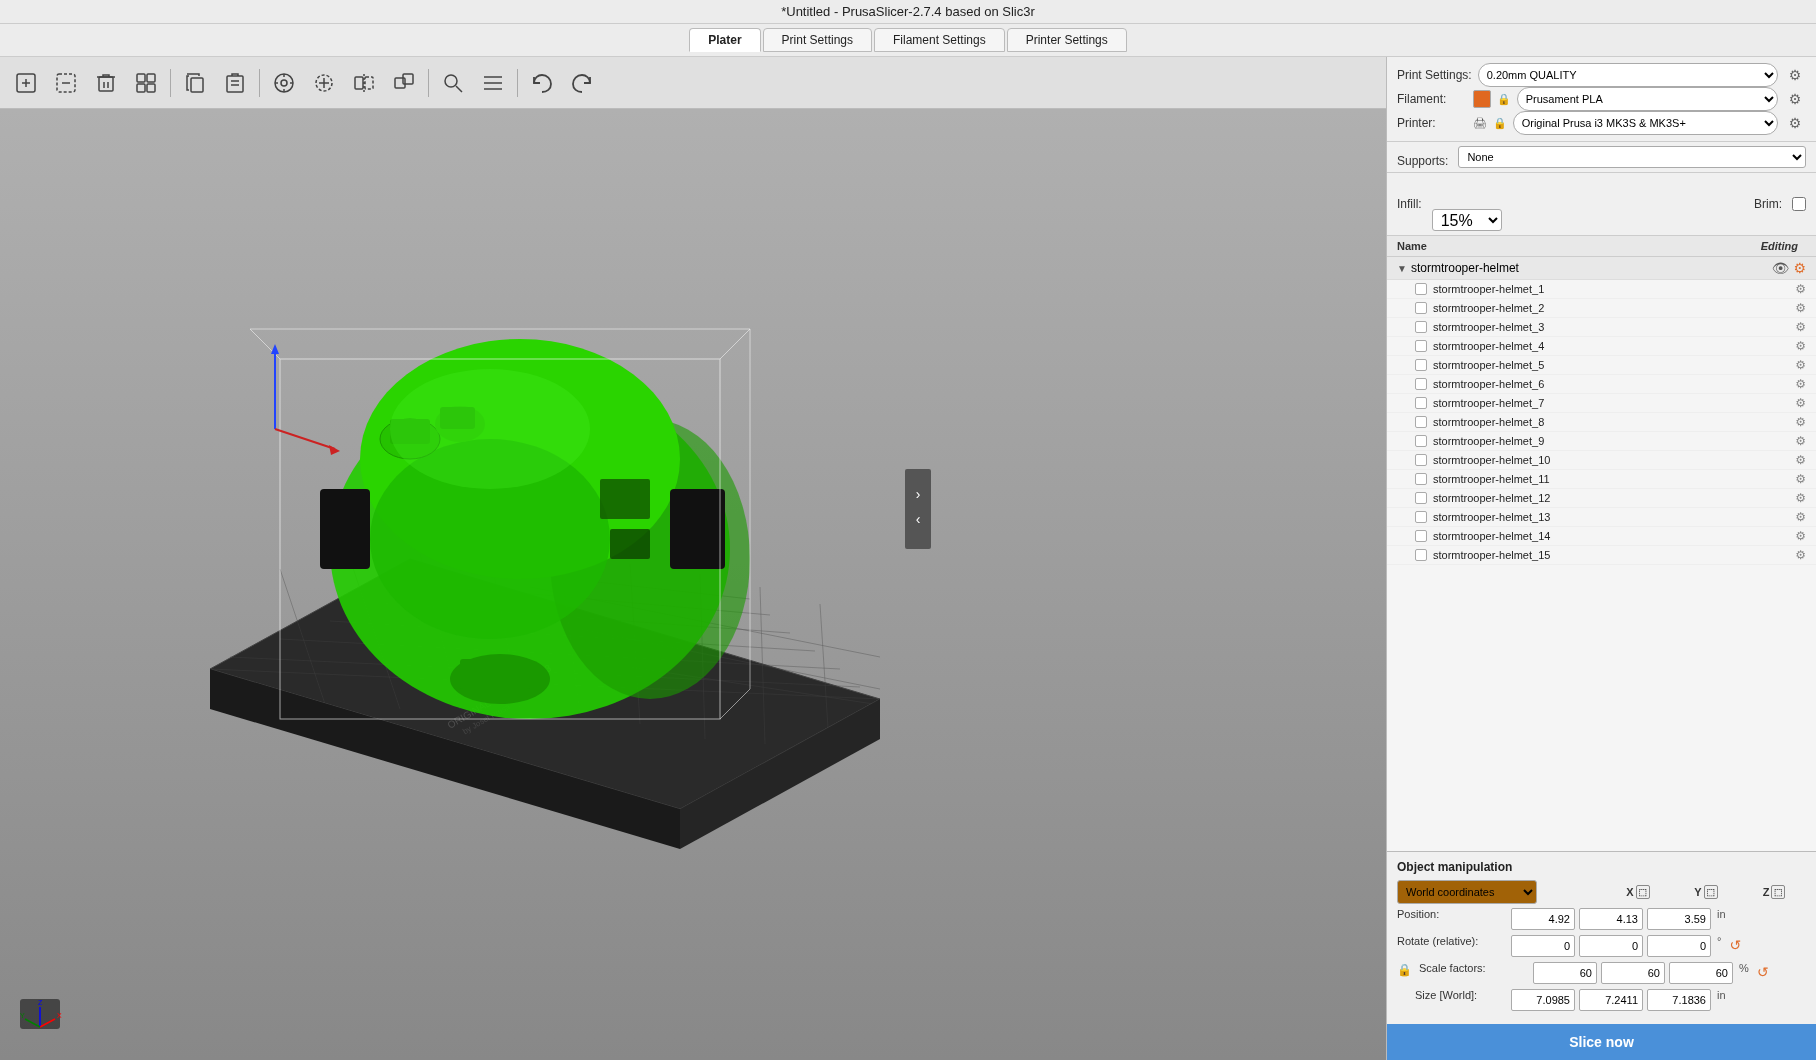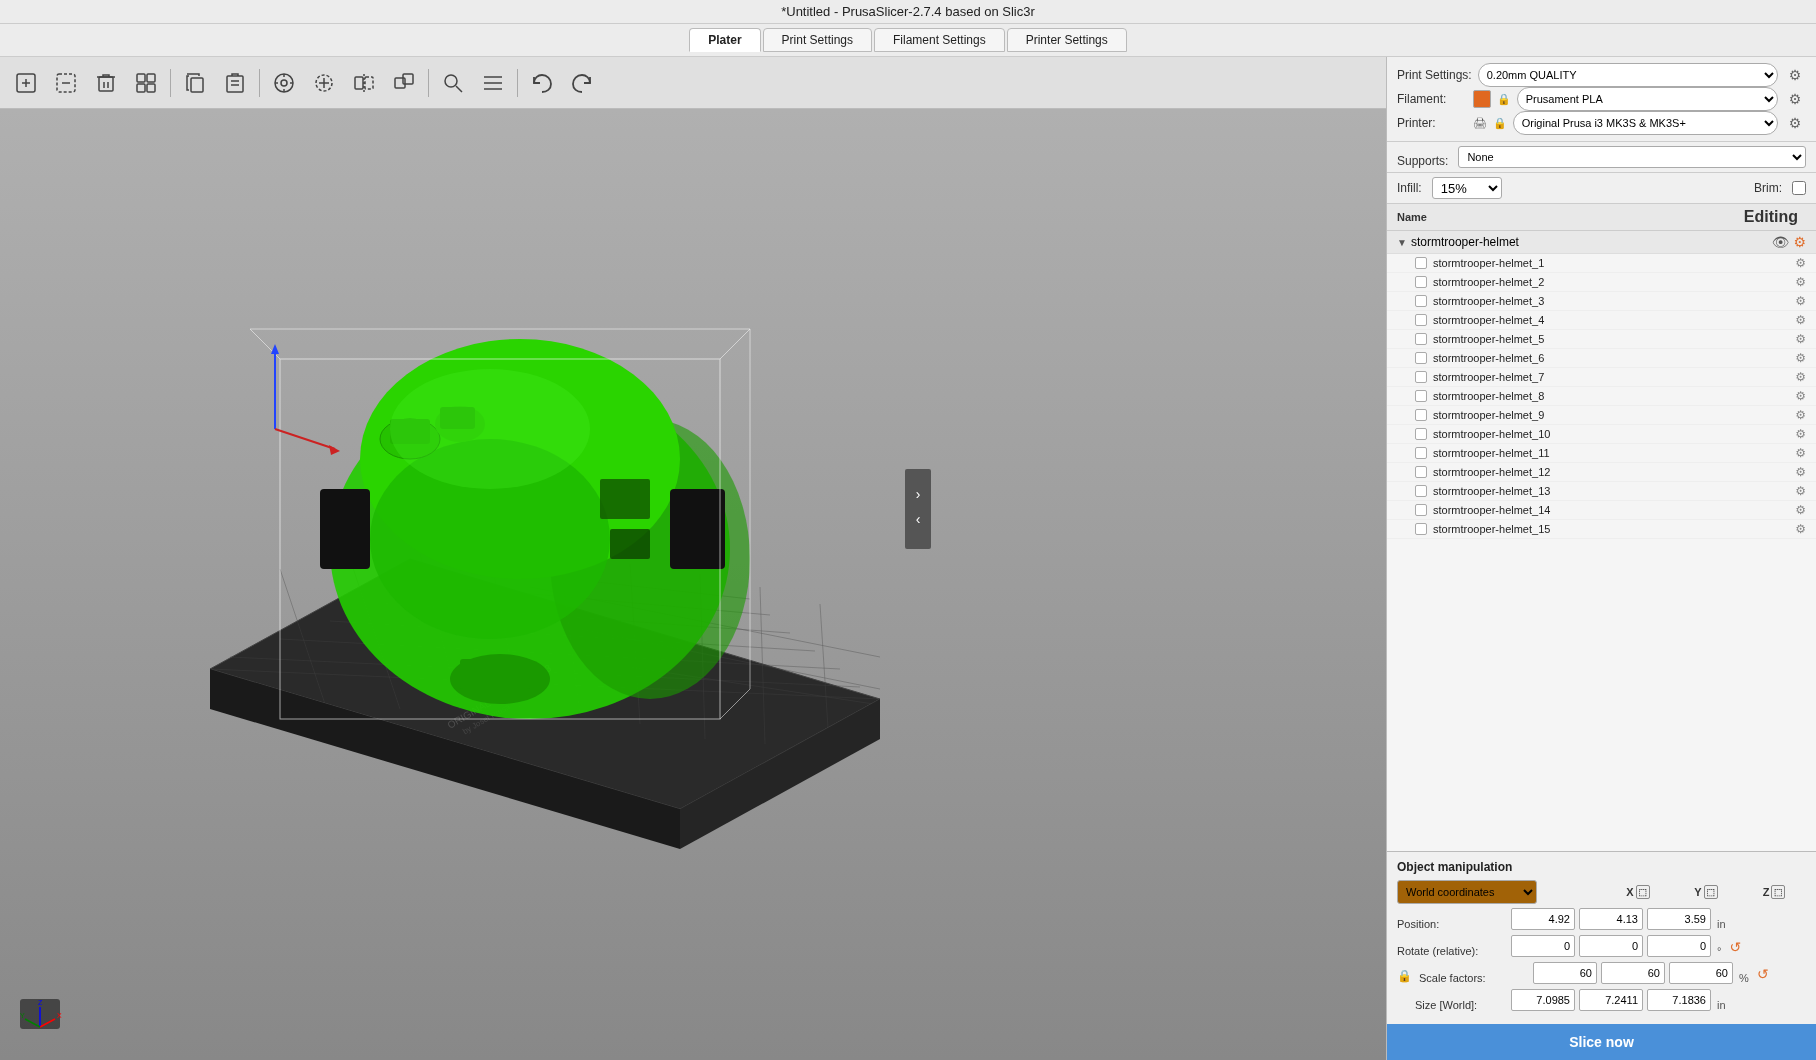--- a/index.html
+++ b/index.html
@@ -191,39 +191,40 @@
       padding: 4px 10px;
       gap: 10px;
       border-bottom: 1px solid #ccc;
       background: #f0f0f0;
     }
     .infill-select {
       height: 22px;
       border: 1px solid #aaa;
       background: white;
       border-radius: 3px;
-      font-size: 13px;
+      font-size: 16px;
       padding: 0 4px;
       width: 70px;
+      margin-top: 32px;
     }
     .brim-checkbox {
       width: 14px;
       height: 14px;
     }
 
     
     #obj-list-header {
       display: flex;
       align-items: center;
       padding: 4px 10px;
       background: #e8e8e8;
       border-bottom: 1px solid #ccc;
     }
     .col-name { flex: 1; font-size: 11px; font-weight: 600; color: #333; }
-    .col-editing { font-size: 16px; font-weight: 600; color: #333; padding-right: 8px; }
+    .col-editing { font-size: 11px; font-weight: 600; color: #333; padding-right: 8px; font-style: italic; }
 
     
     #obj-list {
       flex: 1;
       overflow-y: auto;
       background: #f5f5f5;
     }
     .obj-group {
       padding: 3px 10px;
       display: flex;
@@ -267,21 +268,21 @@
       flex-shrink: 0;
     }
     .manip-title {
       font-size: 12px;
       font-weight: 600;
       color: #222;
       margin-bottom: 6px;
     }
     .manip-row {
       display: flex;
-      align-items: flex-end;
+      align-items: flex-start;
       margin-bottom: 5px;
       gap: 4px;
     }
     .manip-label {
       font-size: 11px;
       color: #333;
       min-width: 110px;
     }
     .manip-input {
       width: 64px;

